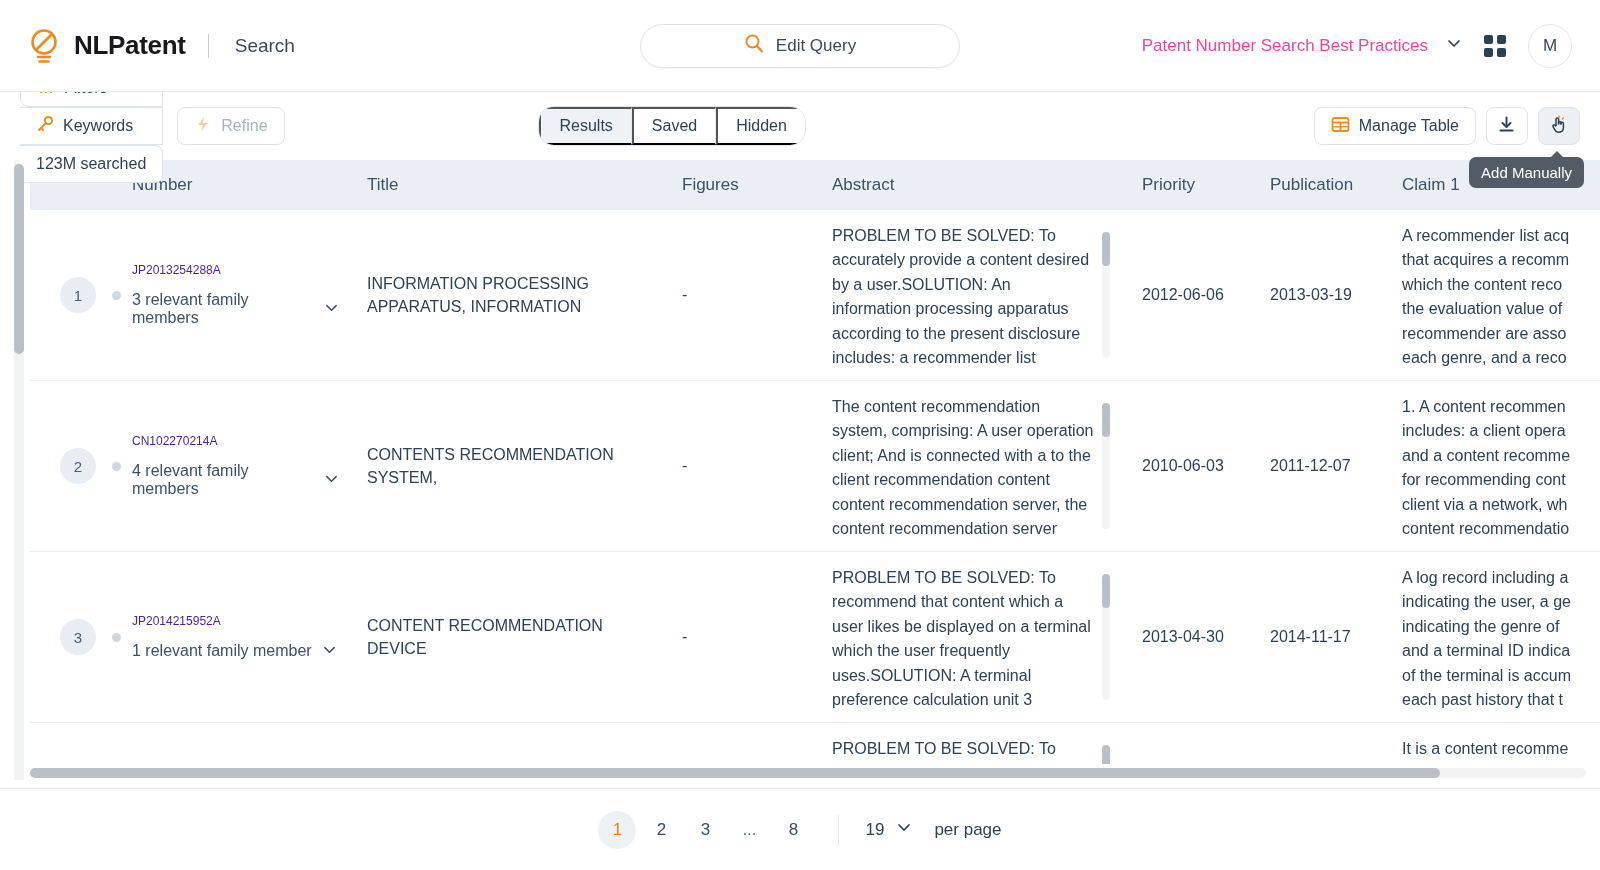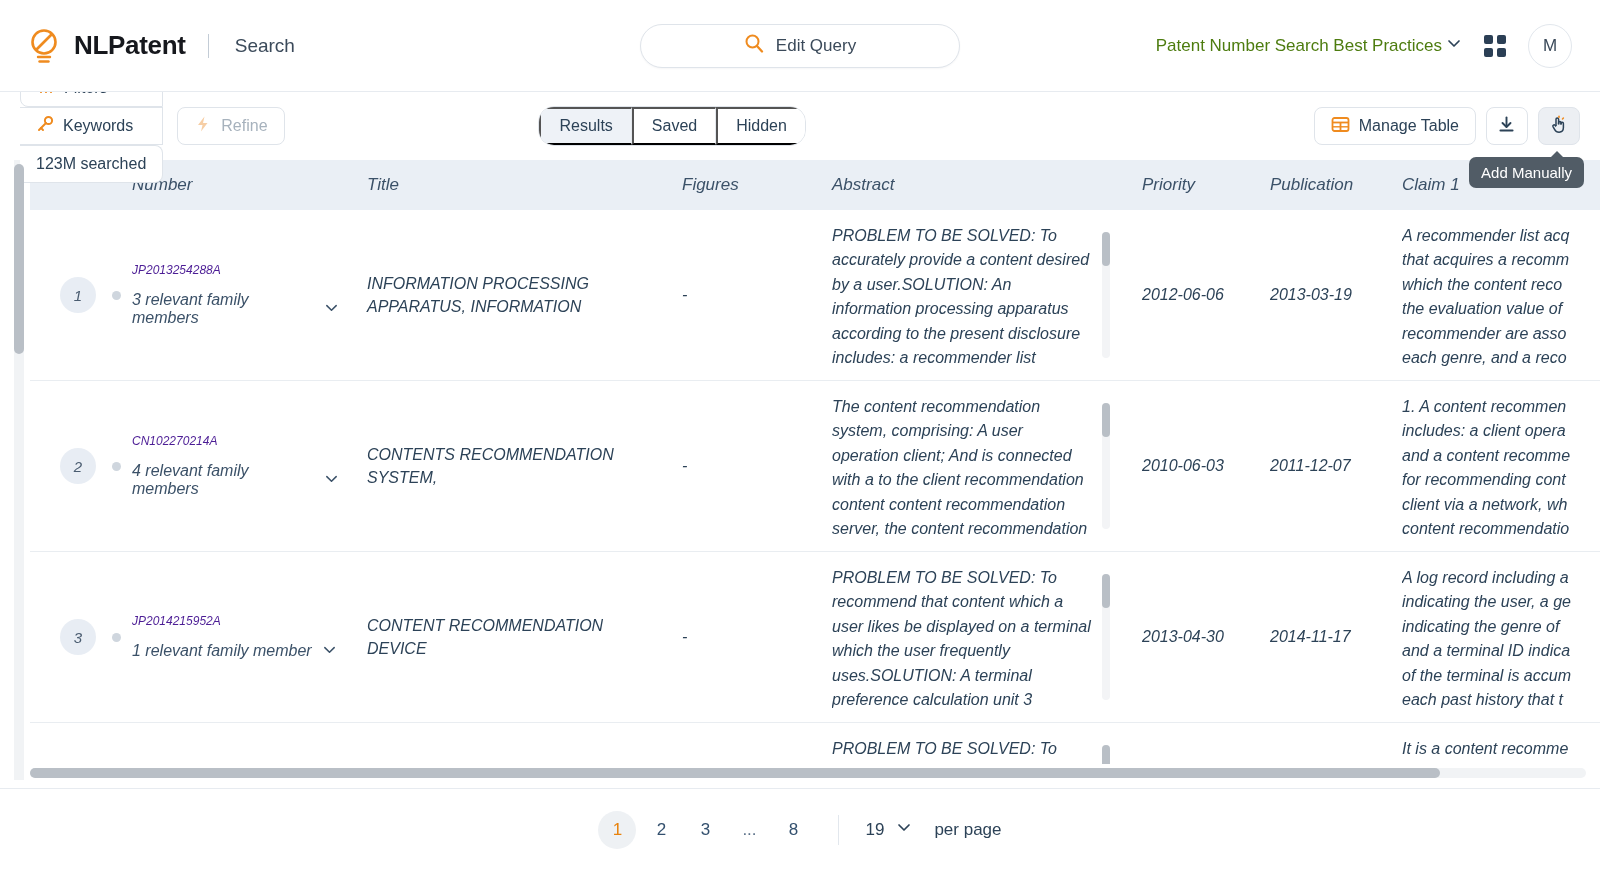--- a/index.html
+++ b/index.html
@@ -29,21 +29,21 @@
 
   .edit-query-wrap { position: absolute; left: 50%; transform: translateX(-50%); }
   .edit-query {
     width: 320px; height: 44px; border-radius: 24px;
     border: 1px solid #dfe4ea; background: #fff;
     display: flex; align-items: center; justify-content: center; gap: 12px;
     font-size: 17px; color: #3b4a5a; cursor: pointer;
     box-shadow: 0 1px 2px rgba(16,24,40,0.04);
   }
   .header-right { margin-left: auto; display: flex; align-items: center; gap: 22px; }
-  .project-select { display: flex; align-items: center; gap: 4px; font-size: 17px; color: #4d7c0f; cursor: pointer; }
+  .project-select { display: flex; align-items: center; gap: 18px; font-size: 17px; color: #ec4899; cursor: pointer; }
   .grid-icon { display: grid; grid-template-columns: 9px 9px; grid-template-rows: 9px 9px; gap: 4px; cursor: pointer; }
   .grid-icon i { background: #2b3f55; border-radius: 2px; display: block; }
   .avatar {
     width: 44px; height: 44px; border-radius: 50%;
     border: 1px solid #e2e7ed; background: #fff;
     display: flex; align-items: center; justify-content: center;
     font-size: 17px; color: #3b4a5a; cursor: pointer;
   }
 
   
@@ -87,21 +87,21 @@
     background: #515c66; color: #fff; font-size: 15px;
     padding: 7px 12px; border-radius: 7px; white-space: nowrap; z-index: 40;
   }
   .tooltip:after {
     content: ""; position: absolute; top: -6px; right: 20px;
     border-left: 7px solid transparent; border-right: 7px solid transparent;
     border-bottom: 7px solid #515c66;
   }
 
   
-  .table-area { flex: 1 1 auto; position: relative; overflow: hidden; background: #fff; font-style: italic; }
+  .table-area { flex: 1 1 auto; position: relative; overflow: hidden; background: #fff; }
   .vscroll-track { position: absolute; left: 14px; top: 0; width: 10px; height: 620px; background: #f1f3f5; z-index: 3; }
   .vscroll-thumb { position: absolute; left: 14px; top: 4px; width: 10px; height: 190px; background: #b9bfc6; border-radius: 6px; z-index: 4; }
 
   .grid-wrap { position: absolute; left: 30px; right: 0; top: 0; bottom: 24px; overflow: hidden; }
   table.results { border-collapse: collapse; width: 1720px; table-layout: fixed; }
   table.results thead th {
     background: #eaeff5; text-align: left; font-weight: 400;
     font-size: 17px; color: #3b5168; height: 50px; padding: 0 14px; vertical-align: middle;
   }
   table.results tbody td {

